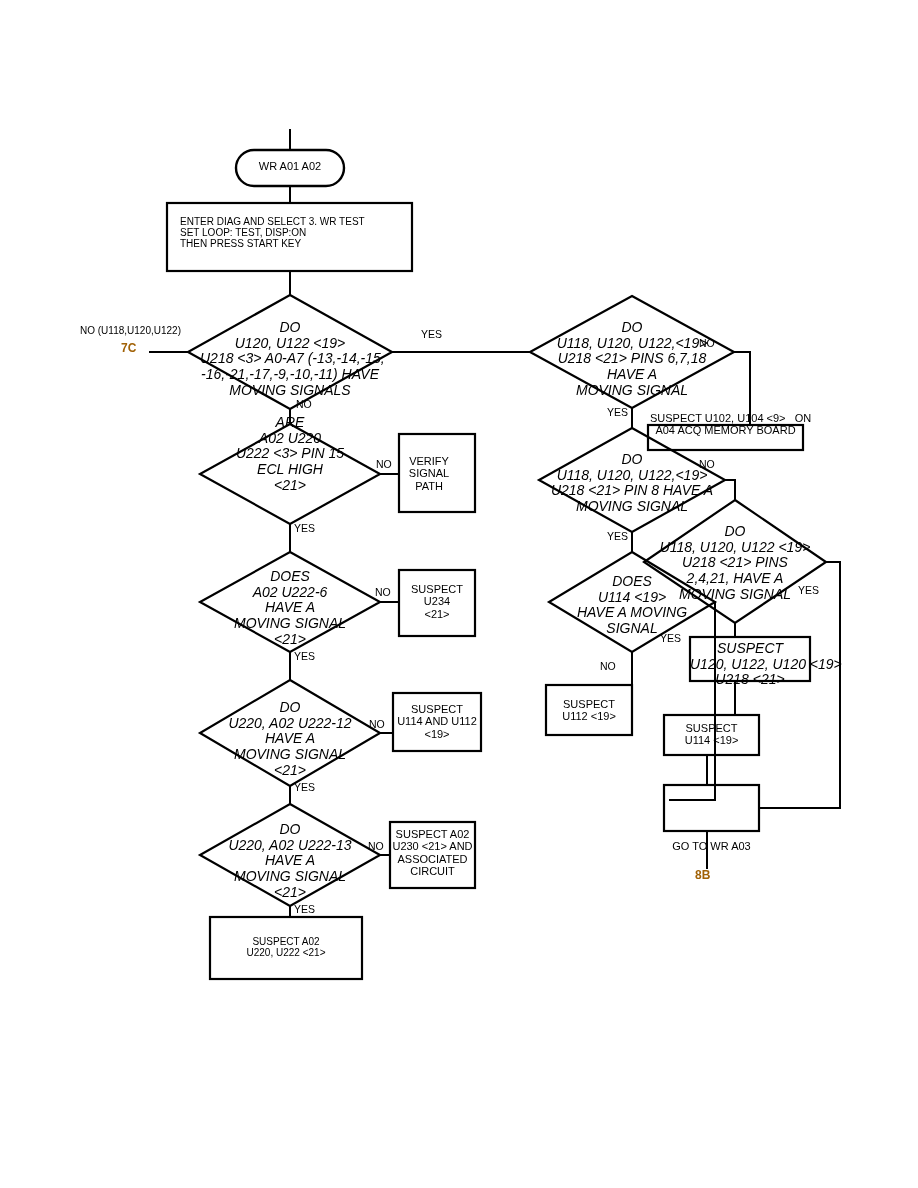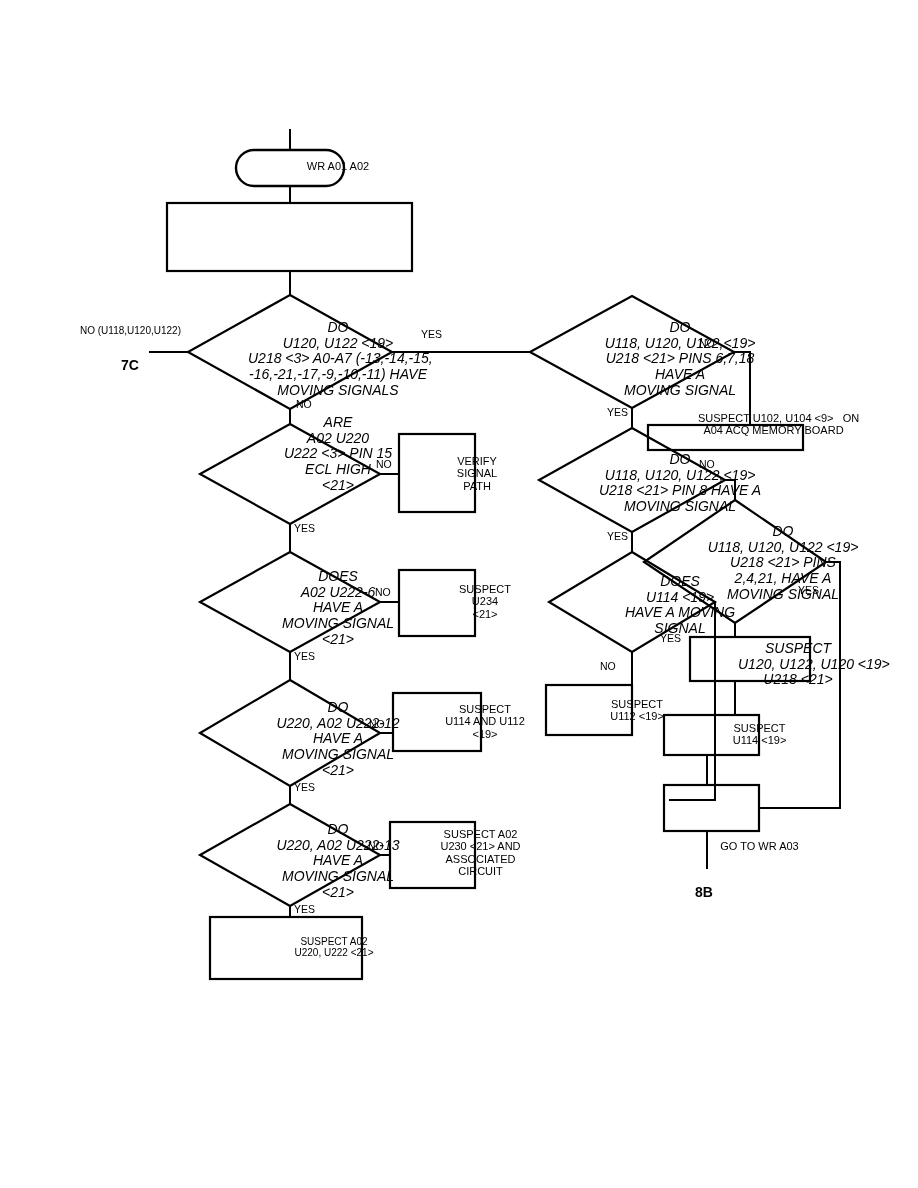--- a/index.html
+++ b/index.html
@@ -25,37 +25,35 @@
     height: 1188px;
   }
   .shape-text {
     position: absolute;
     text-align: center;
     color: #000000;
     line-height: 1.12;
     white-space: pre;
     font-family: "Liberation Sans", sans-serif;
     pointer-events: none;
-    padding-left: 48px;
   }
   .edge-label {
     position: absolute;
     color: #000000;
     font-family: "Liberation Sans", sans-serif;
     font-size: 10.5px;
     white-space: pre;
   }
   .page-ref {
     position: absolute;
-    color: #000000;
+    color: #a16207;
     font-family: "Liberation Sans", sans-serif;
     font-weight: bold;
-    font-size: 14px;
-    white-space: pre;
-    margin-top: 16px;
+    font-size: 12px;
+    white-space: pre;
   }
   .note-text {
     position: absolute;
     color: #000000;
     font-family: "Liberation Sans", sans-serif;
     font-size: 10px;
     white-space: pre;
     text-align: right;
   }
   .t9  { font-size: 14px; font-style: italic; }
@@ -151,20 +149,23 @@
 
       <polyline points="826,562 840,562 840,808 759,808"></polyline>
 
       <line x1="707" y1="831" x2="707" y2="868"></line>
 
     </g>
   </svg>
 
   <div class="shape-text t11" style="left:236px; top:160px; width:108px;">WR A01 A02</div>
 
+  <div class="shape-text t10" style="left:180px; top:216px; width:230px; text-align:left;">ENTER DIAG AND SELECT 3. WR TEST
+SET LOOP: TEST, DISP:ON
+THEN PRESS START KEY</div>
 
   <div class="shape-text t9" style="left:200px; top:320px; width:180px;">DO
 U120, U122 &lt;19&gt;
 U218 &lt;3&gt; A0-A7 (-13,-14,-15,
 -16,-21,-17,-9,-10,-11) HAVE
 MOVING SIGNALS</div>
 
   <div class="shape-text t9" style="left:220px; top:415px; width:140px;">ARE
 A02 U220
 U222 &lt;3&gt; PIN 15

